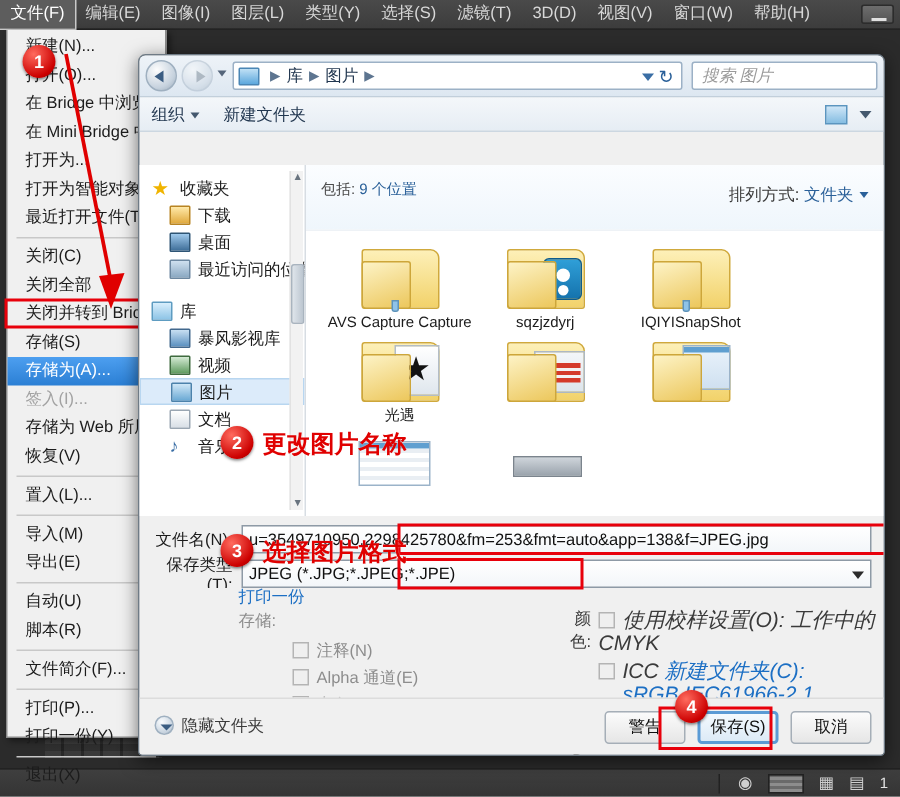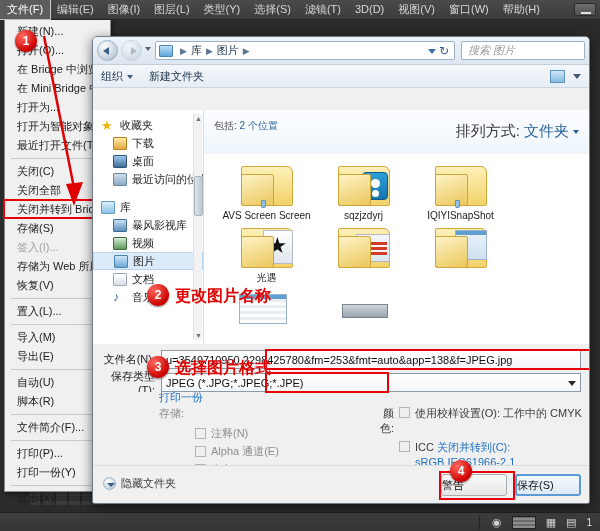--- a/index.html
+++ b/index.html
@@ -247,21 +247,21 @@
     padding: 6px 0 0 10px;
     background: linear-gradient(#fbfdff,#eff6fc);
     height: 44px; border-bottom: 1px solid #eef2f6;
     position: relative;
   }
   .lib-title { font-size: 15px; color: #2b5c8a; }
   .lib-sub { font-size: 10px; color: #4c4c4c; margin-top: 3px; }
   .lib-sub b { color: #2a6099; font-weight: normal; }
   .lib-arrange {
     position: absolute; right: 10px; top: 12px;
-    font-size: 15px; color: #3a3a3a;
+    font-size: 11px; color: #3a3a3a;
   }
   .lib-arrange b { color: #2a6099; font-weight: normal; }
   .lib-arrange .cmd-caret { border-top-color: #2a6099; }
 
   .folder-grid {
     position: relative; padding: 10px 0 0 14px;
     display: flex; flex-wrap: wrap; gap: 0;
   }
   .folder-cell {
     width: 97px; text-align: center; margin-bottom: 4px;
@@ -393,21 +393,21 @@
   .chk.checked::after {
     content: "✓"; position: absolute; left: 0px; top: -4px;
     font-size: 10px; color: #8d8d8d;
   }
   .opt-right { position: absolute; left: 280px; top: 14px; width: 210px; }
   .opt-r-row { display: flex; align-items: flex-start; margin-bottom: 2px; }
   .opt-r-label {
     width: 26px; text-align: right; padding-right: 5px;
     font-size: 11px; color: #3a3a3a; flex: none; line-height: 15px;
   }
-  .opt-r-body { font-size: 11px; color: #3a3a3a; line-height: 15px; }
+  .opt-r-body { font-size: 14px; color: #3a3a3a; line-height: 15px; font-style: italic; }
   .opt-r-body .blue { color: #1c6fc4; }
   .opt-hr { height: 1px; background: #d2d2d2; margin: 5px 0 5px 30px; }
 
   
   .dlg-footer {
     position: absolute; left: 0; bottom: 0; right: 0; height: 38px;
     background: #f0f0f0; border-top: 1px solid #dcdcdc;
   }
   .hide-folders {
     position: absolute; left: 10px; top: 10px;
@@ -420,21 +420,21 @@
   }
   .hf-caret::after {
     content: ""; position: absolute; left: 3px; top: 5px;
     border-left: 4px solid transparent; border-right: 4px solid transparent;
     border-top: 4px solid #3b5d82;
   }
   .btn-row {
     position: absolute; right: 8px; top: 8px; display: flex; gap: 8px;
   }
   .dlg-btn {
-    width: 66px; height: 22px; line-height: 20px; 
+    width: 54px; height: 22px; line-height: 20px; text-align: center;
     font-size: 11px; color: #101010;
     background: linear-gradient(#fbfbfb,#e6e6e6);
     border: 1px solid #a5aeb7; border-radius: 3px;
   }
   .dlg-btn.primary {
     border: 2px solid #5b9bd5;
     background: linear-gradient(#f4fafe,#dceaf6);
     line-height: 18px;
   }
   .redbox-save {
@@ -489,20 +489,21 @@
     <div class="dd-item">在 Bridge 中浏览(B)...</div>
     <div class="dd-item">在 Mini Bridge 中浏览(G)...</div>
     <div class="dd-item">打开为...</div>
     <div class="dd-item">打开为智能对象...</div>
     <div class="dd-item">最近打开文件(T)</div>
     <div class="dd-sep"></div>
     <div class="dd-item">关闭(C)</div>
     <div class="dd-item">关闭全部</div>
     <div class="dd-item">关闭并转到 Bridge...</div>
     <div class="dd-item">存储(S)</div>
+    <div class="dd-item selected">存储为(A)...</div>
     <div class="dd-item disabled">签入(I)...</div>
     <div class="dd-item">存储为 Web 所用格式...</div>
     <div class="dd-item">恢复(V)</div>
     <div class="dd-sep"></div>
     <div class="dd-item">置入(L)...</div>
     <div class="dd-sep"></div>
     <div class="dd-item">导入(M)</div>
     <div class="dd-item">导出(E)</div>
     <div class="dd-sep"></div>
     <div class="dd-item">自动(U)</div>
@@ -595,36 +596,36 @@
         <div class="nav-scroll">
           <div class="arw" style="top:1px">▲</div>
           <div class="thumb"></div>
           <div class="arw" style="bottom:1px">▼</div>
         </div>
       </div>
 
       <div class="filelist">
         <div class="lib-header">
           <div class="lib-sub">
-            <span>包括: </span><b>2 个位置</b>
+            <span>包括: </span><b>9 个位置</b>
           </div>
           <div class="lib-arrange">
             <span>排列方式:</span>
             <b>文件夹</b><i class="cmd-caret"></i>
           </div>
         </div>
 
         <div class="folder-grid">
           <div class="folder-cell">
             <div class="folder-ico">
               <div class="back"></div>
                 <div class="front"></div>
                 <div class="tab"></div>
             </div>
-            <div class="folder-name">AVS Screen Screen</div>
+            <div class="folder-name">AVS Capture Capture</div>
           </div>
           <div class="folder-cell">
             <div class="folder-ico">
               <div class="back"></div>
                 <div class="thumb-blue"></div>
                 <div class="front"></div>
             </div>
             <div class="folder-name">sqzjzdyrj</div>
           </div>
           <div class="folder-cell">
@@ -718,21 +719,21 @@
       <div class="opt-right">
         <div class="opt-r-row">
           <div class="opt-r-label">颜色:</div>
           <div class="opt-r-body">
             <span class="chk" style="display:inline-block;vertical-align:-1px"></span><span>使用校样设置(O): 工作中的 CMYK</span>
           </div>
         </div>
         <div class="opt-r-row" style="margin-top:4px">
           <div class="opt-r-label"></div>
           <div class="opt-r-body">
-            <span class="chk" style="display:inline-block;vertical-align:-1px"></span><span>ICC </span><span class="blue">关闭并转到(C):</span><br>
+            <span class="chk" style="display:inline-block;vertical-align:-1px"></span><span>ICC </span><span class="blue">新建文件夹(C):</span><br>
             <span class="blue" style="margin-left:16px">sRGB IEC61966-2.1</span>
           </div>
         </div>
         <div class="opt-hr"></div>
         <div class="opt-r-row">
           <div class="opt-r-label">其它:</div>
           <div class="opt-r-body">
             <span class="chk checked" style="display:inline-block;vertical-align:-1px"></span><span>缩览图(T)</span>
           </div>
         </div>
@@ -740,20 +741,21 @@
     </div>
 
     <div class="dlg-footer">
       <div class="hide-folders">
         <span class="hf-caret"></span>
         <span>隐藏文件夹</span>
       </div>
       <div class="btn-row">
         <div class="dlg-btn">警告</div>
         <div class="dlg-btn primary">保存(S)</div>
+        <div class="dlg-btn">取消</div>
       </div>
       <div class="redbox-save"></div>
     </div>
   </div>
 
   <div class="ps-statusbar">
     <div class="sb-seg"></div>
     <div class="sb-icon">◉</div>
     <div class="sb-thumb"></div>
     <div class="sb-icon">▦</div>

